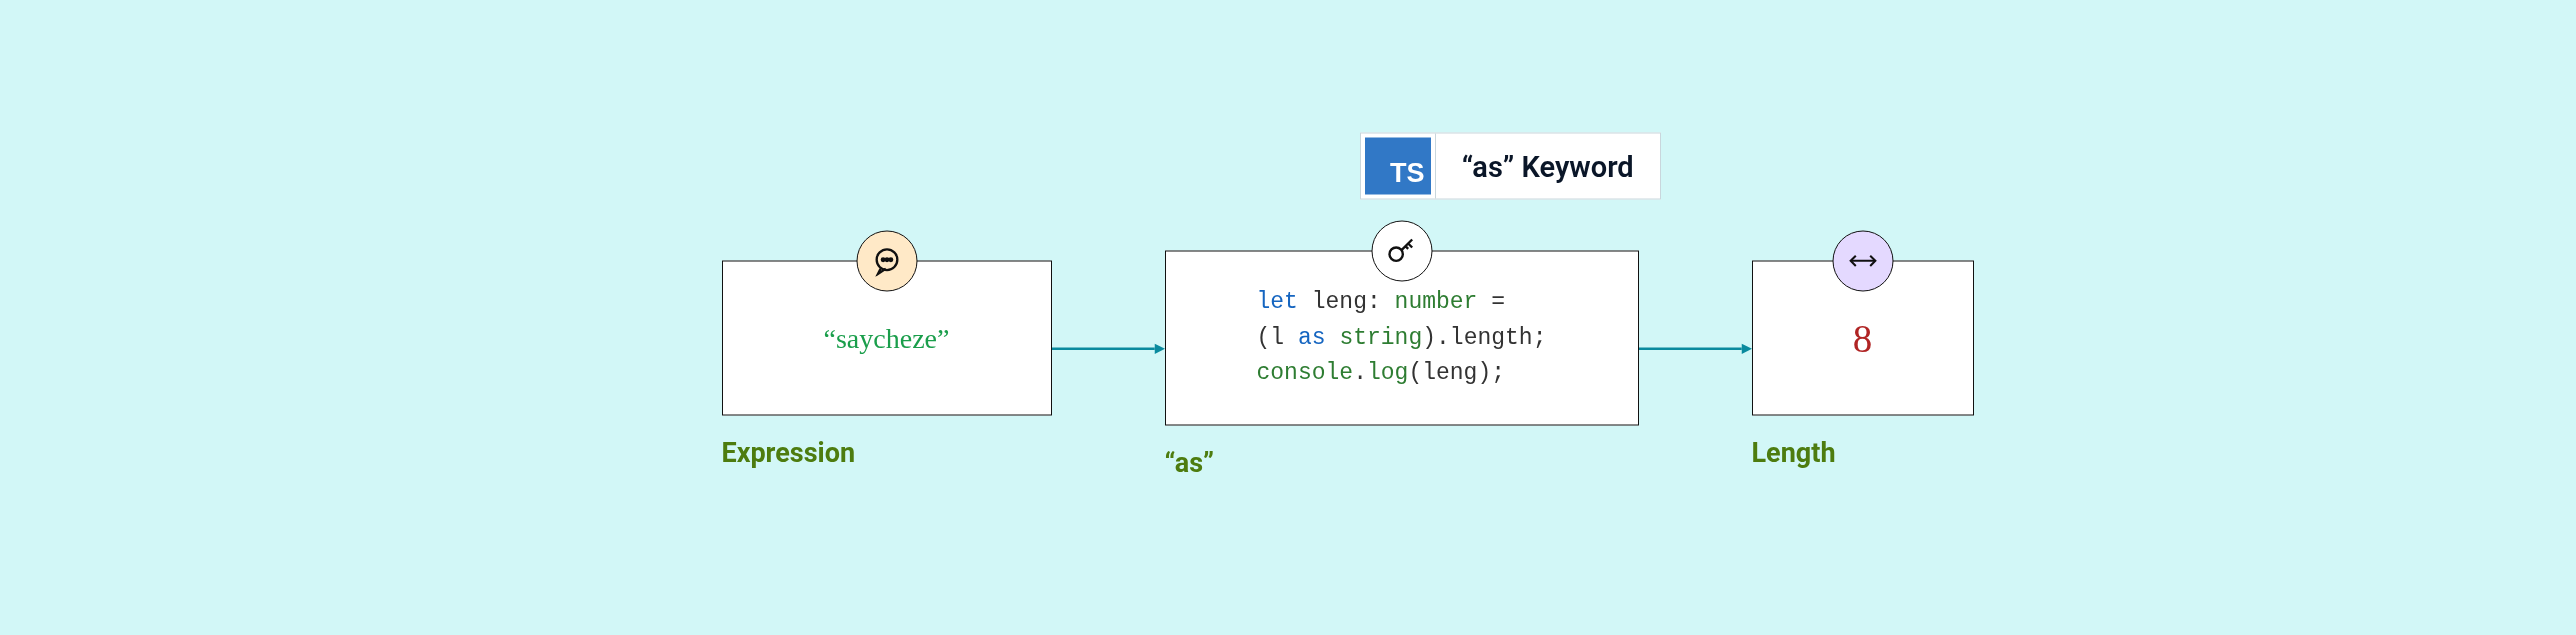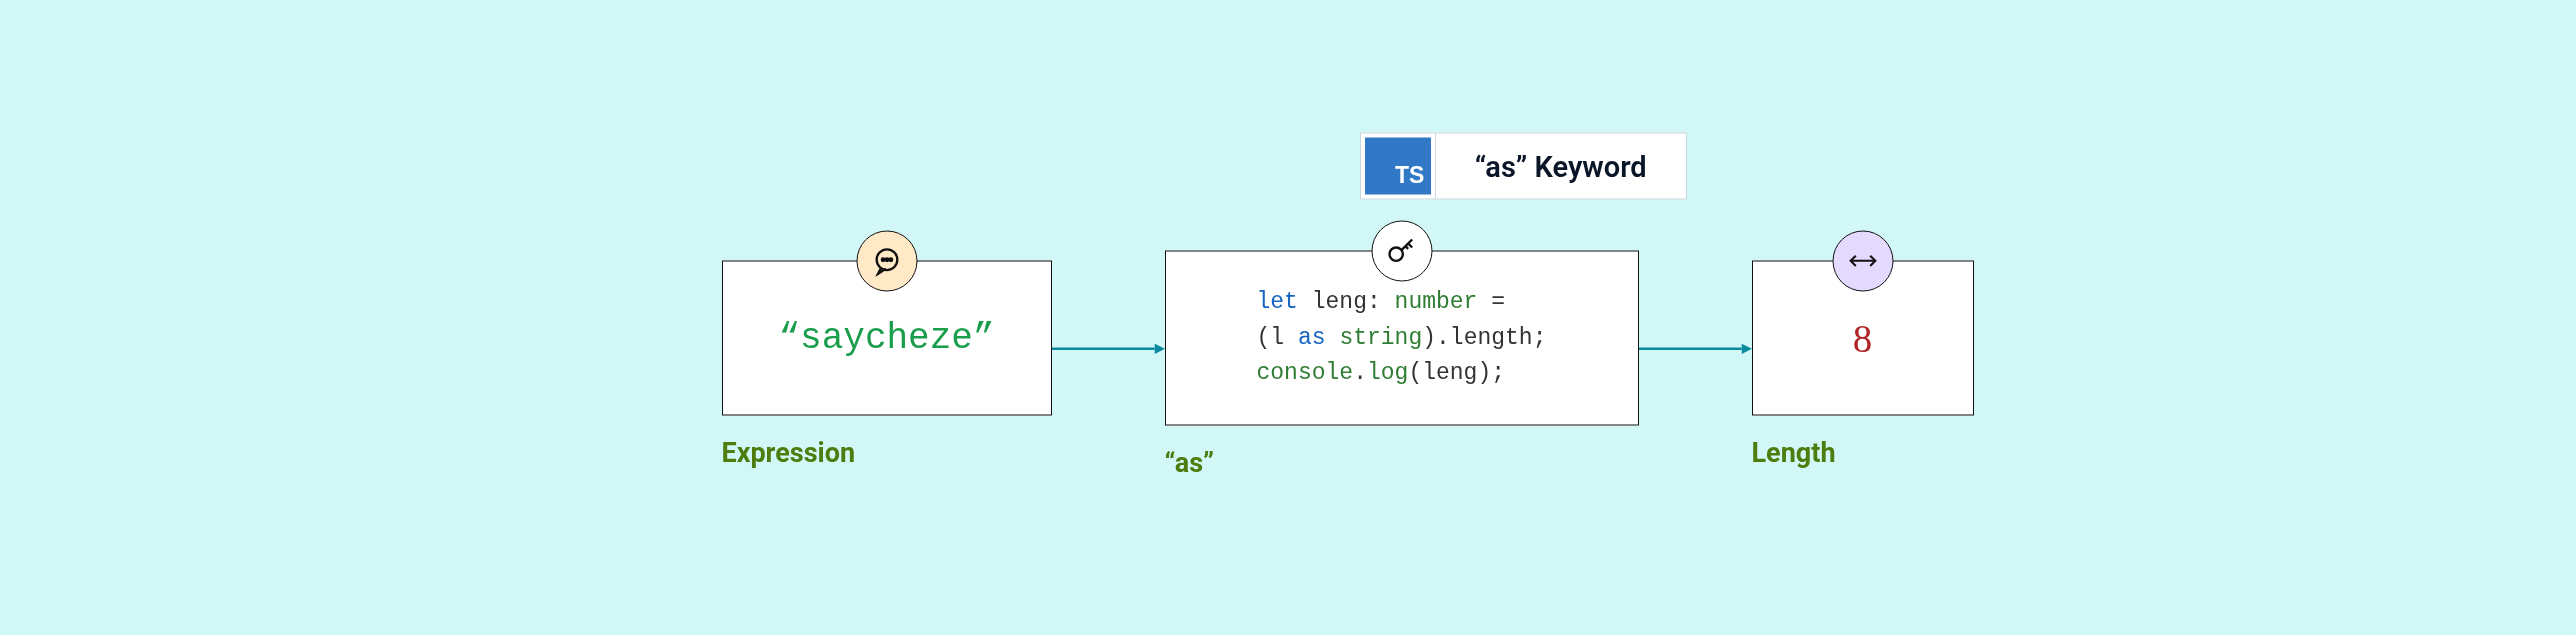--- a/index.html
+++ b/index.html
@@ -69,25 +69,25 @@
     display: flex;
     align-items: flex-end;
     justify-content: flex-end;
     padding: 6.2px;
     margin: 4.1px;
     position: relative;
   }
   .ts-badge span {
     color: #fff;
     font-weight: 700;
-    font-size: 23px;
+    font-size: 27px;
     font-family: Arial, sans-serif;
   }
   .title-text {
-    padding: 0 39px;
+    padding: 0 26px;
     display: flex;
     align-items: center;
     font-size: 29px;
     font-weight: 600;
     color: #0a1628;
     border-left: 1px solid #c9d6dc;
   }
   .row {
     position: absolute;
     top: 216px;
@@ -123,22 +123,22 @@
     border: 1.5px solid #111;
     display: flex;
     align-items: center;
     justify-content: center;
     z-index: 2;
   }
   .ic-orange { background: #ffe9c7; }
   .ic-white { background: #fff; }
   .ic-purple { background: #e4d9ff; }
   .expr-text {
-    font-family: Liberation Mono, monospace;
-    font-size: 36px;
+    font-family: Liberation Serif, serif;
+    font-size: 28px;
     color: #1a9e4b;
   }
   .code-block {
     font-family: "Courier New", monospace;
     font-size: 23px;
     line-height: 1.55;
     text-align: left;
     white-space: pre;
     color: #333;
   }

